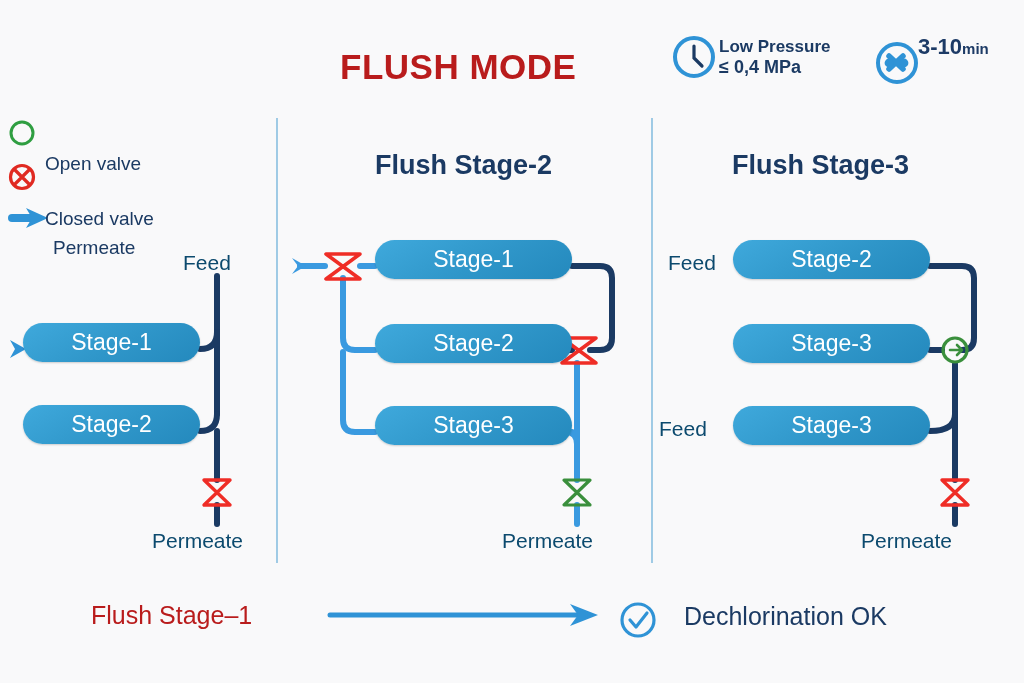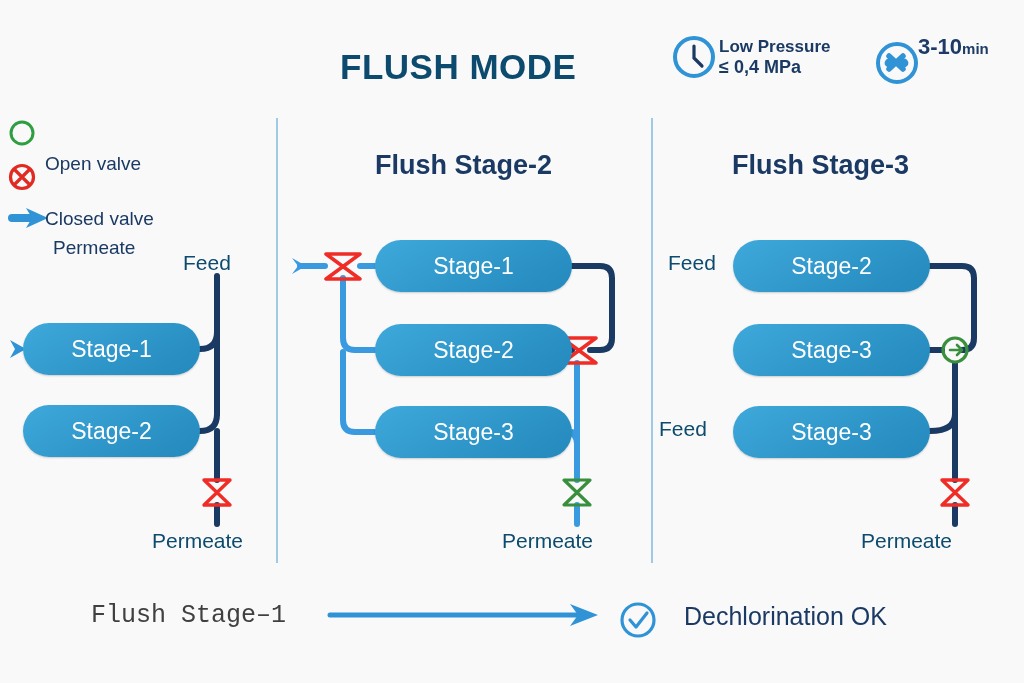--- a/index.html
+++ b/index.html
@@ -10,21 +10,21 @@
     color:#1d3b66;
     overflow:hidden;
     position:relative;
   }
   .stage{position:absolute;left:0;top:0;width:1024px;height:683px;}
   svg.layer{position:absolute;left:0;top:0;width:1024px;height:683px;pointer-events:none;}
 
   
   .txt{position:absolute;white-space:nowrap;}
   .title{
-    font-size:35px;font-weight:bold;letter-spacing:.5px;color:#0c4a6e;
+    font-size:35px;font-weight:bold;letter-spacing:.5px;color:#b91c1c;
     left:340px;top:47px;
   }
   .panel-title{font-size:27px;font-weight:bold;color:#1b3a63;}
   .pt2{left:375px;top:150px;}
   .pt3{left:732px;top:150px;}
 
   .legend-label{font-size:19px;color:#1b3a63;margin-top:28px;}
   .ll1{left:45px;top:125px;}
   .ll2{left:45px;top:180px;}
   .ll3{left:53px;top:209px;}
@@ -36,26 +36,26 @@
   .badge2 .unit{font-size:15px;}
 
   .node-label{font-size:21px;color:#0c4a6e;}
   .feed1{left:183px;top:251px;}
   .perm1{left:152px;top:529px;}
   .perm2{left:502px;top:529px;}
   .perm3{left:861px;top:529px;}
   .feed3{left:668px;top:251px;}
   .permelbl{left:659px;top:417px;}
 
-  .footer-left{position:absolute;left:91px;top:601px;font-size:25px;color:#404040;font-family:Liberation Mono, monospace;}
+  .footer-left{position:absolute;left:91px;top:601px;font-size:25px;color:#b91c1c;}
   .footer-right{position:absolute;left:664px;top:602px;font-size:25px;color:#1b3a63;margin-left:20px;}
 
   
   .pill{
-    position:absolute;height:52px;border-radius:26px;
+    position:absolute;height:39px;border-radius:26px;
     background:linear-gradient(150deg,#3fa9dc 0%,#2f96c9 55%,#2489bd 100%);
     box-shadow:0 1px 2px rgba(0,0,0,.18);
     display:flex;align-items:center;justify-content:center;
     color:#ffffff;font-size:23px;
   }
 </style>
 </head>
 <body>
 
 <div class="stage">

